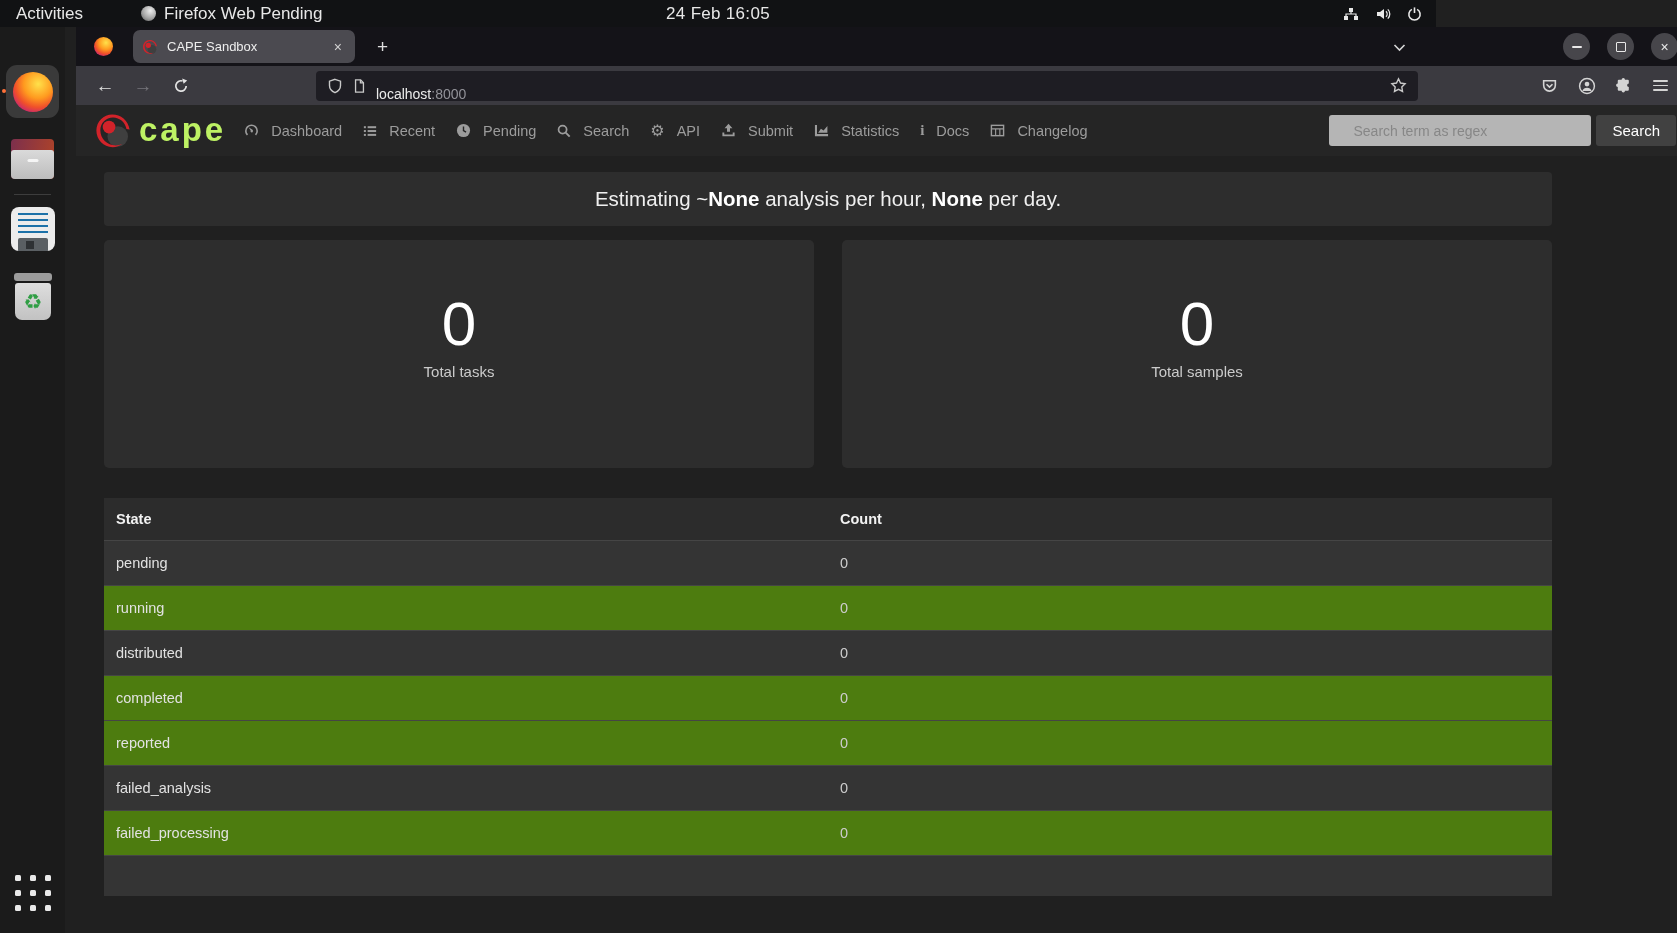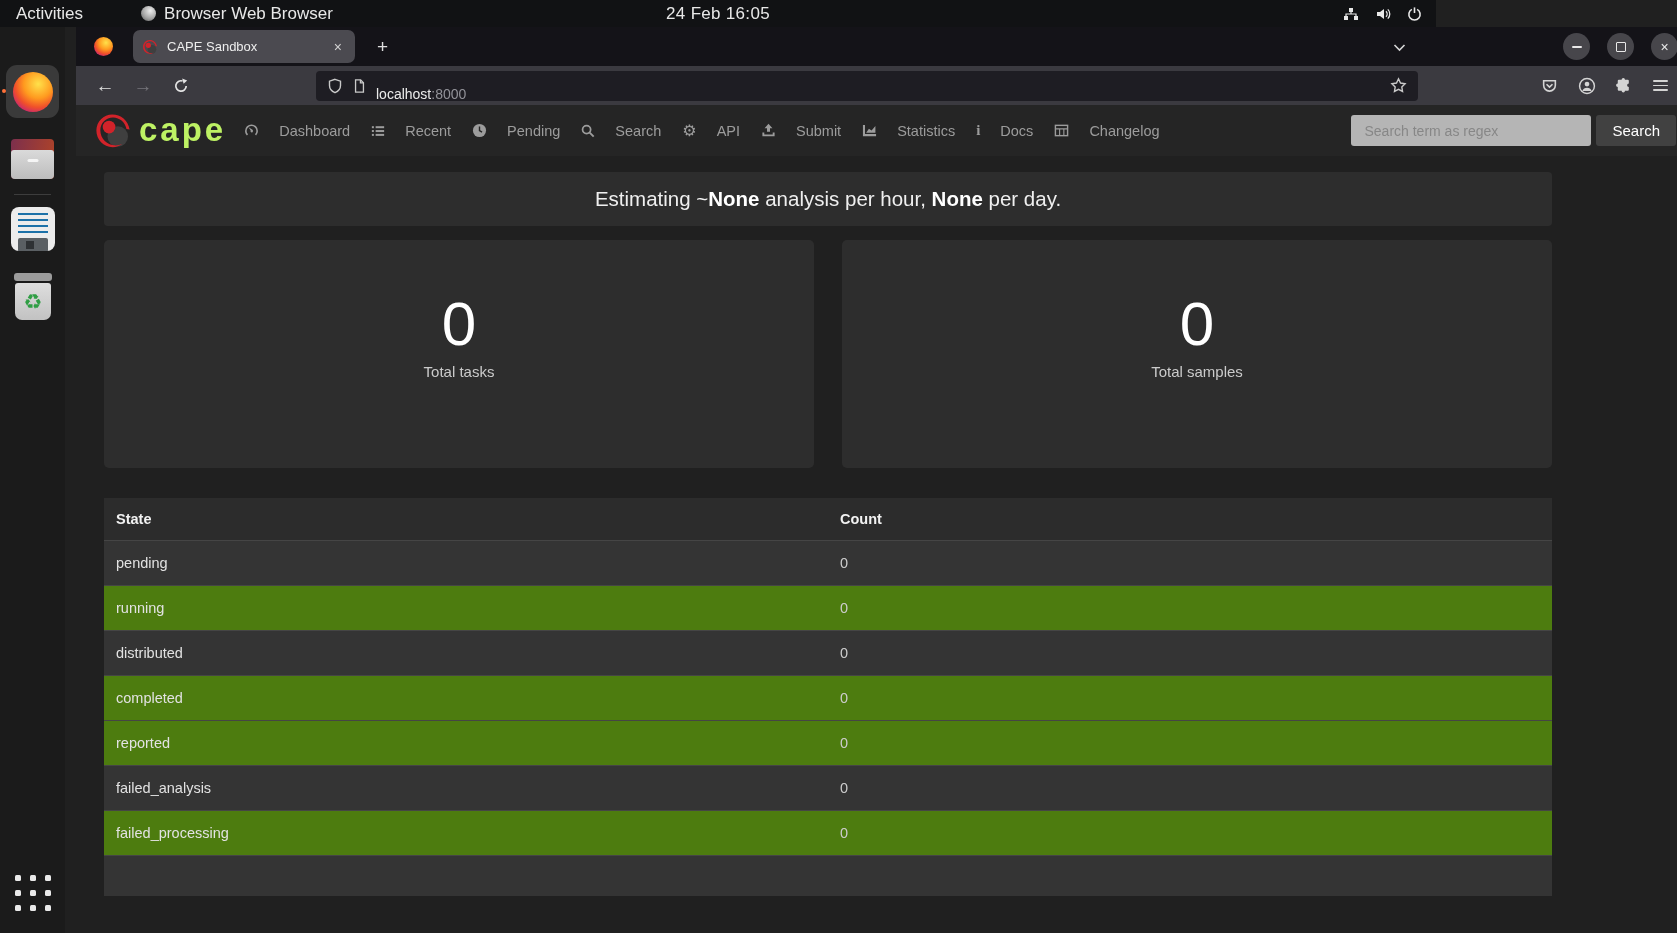--- a/index.html
+++ b/index.html
@@ -71,26 +71,26 @@
   .tool-ico{color:#d4d4d4;display:flex;align-items:center;justify-content:center;width:27px;height:27px;margin-left:10px;border-radius:4px;}
   .hamb{display:flex;flex-direction:column;gap:3px;}
   .hamb i{display:block;width:15px;height:1.8px;background:#d4d4d4;border-radius:1px;}
 
   
   .content{height:828px;background:#202020;overflow:hidden;}
   .cnav{height:51px;background:#252525;display:flex;align-items:center;padding:0 12px 0 18px;box-sizing:border-box;}
   .brand{display:flex;align-items:center;gap:7px;}
   .brand-txt{color:#bef264;font-size:33px;font-weight:bold;letter-spacing:3px;line-height:1;margin-top:-3px;}
   .cnav-items{display:flex;align-items:center;gap:21px;margin-left:18px;}
-  .cnav-item{display:flex;align-items:center;gap:20px;color:#9c9c9c;font-size:14.5px;cursor:pointer;}
+  .cnav-item{display:flex;align-items:center;gap:12px;color:#9c9c9c;font-size:14.5px;cursor:pointer;}
   .cnav-item svg{display:block;}
   .gear-glyph{font-size:16px;line-height:1;}
   .info-glyph{font-family:"Liberation Serif",serif;font-weight:bold;font-size:15px;line-height:1;}
   .cnav-search{margin-left:auto;display:flex;align-items:center;gap:5px;}
-  .cnav-input{width:214px;height:31px;background:#b5b5b5;border:none;border-radius:3px;padding:0 13px;font-size:14px;
+  .cnav-input{width:214px;height:31px;background:#b5b5b5;border:none;border-radius:3px;padding:0 24px;font-size:14px;
     color:#303030;font-family:"Liberation Sans",sans-serif;outline:none;}
   .cnav-input::placeholder{color:#878787;}
   .cnav-btn{height:31px;background:#414141;color:#fff;border:none;border-radius:3px;padding:0 16px;font-size:15px;
     font-family:"Liberation Sans",sans-serif;}
 
   .page{padding:16px 136px 0 28px;}
   .alert{height:54px;background:#2d2d2d;border-radius:4px;display:flex;align-items:center;justify-content:center;
     color:#efefef;font-size:20.5px;white-space:pre-wrap;}
   .alert b{color:#fff;}
   .cards{display:flex;gap:28px;margin-top:14px;}
@@ -109,21 +109,21 @@
 </style>
 </head>
 <body>
 
 <div class="screen">
 
   <div class="topbar">
     <span class="tb-activities">Activities</span>
     <span class="tb-app">
       <span class="ff-mini-gray"></span>
-      <span>Browser Web Browser</span>
+      <span>Firefox Web Pending</span>
     </span>
     <span class="tb-clock">24 Feb 16:05</span>
     <span class="tb-right">
       <svg width="16" height="16" viewBox="0 0 16 16">
         <rect x="6" y="2" width="4" height="4" fill="currentColor"></rect>
         <rect x="1" y="10" width="4" height="4" fill="currentColor"></rect>
         <rect x="11" y="10" width="4" height="4" fill="currentColor"></rect>
         <path d="M8 6v2M3 10V8h10v2" stroke="currentColor" fill="none" stroke-width="1.2"></path>
       </svg>
       <svg width="16" height="16" viewBox="0 0 16 16">

